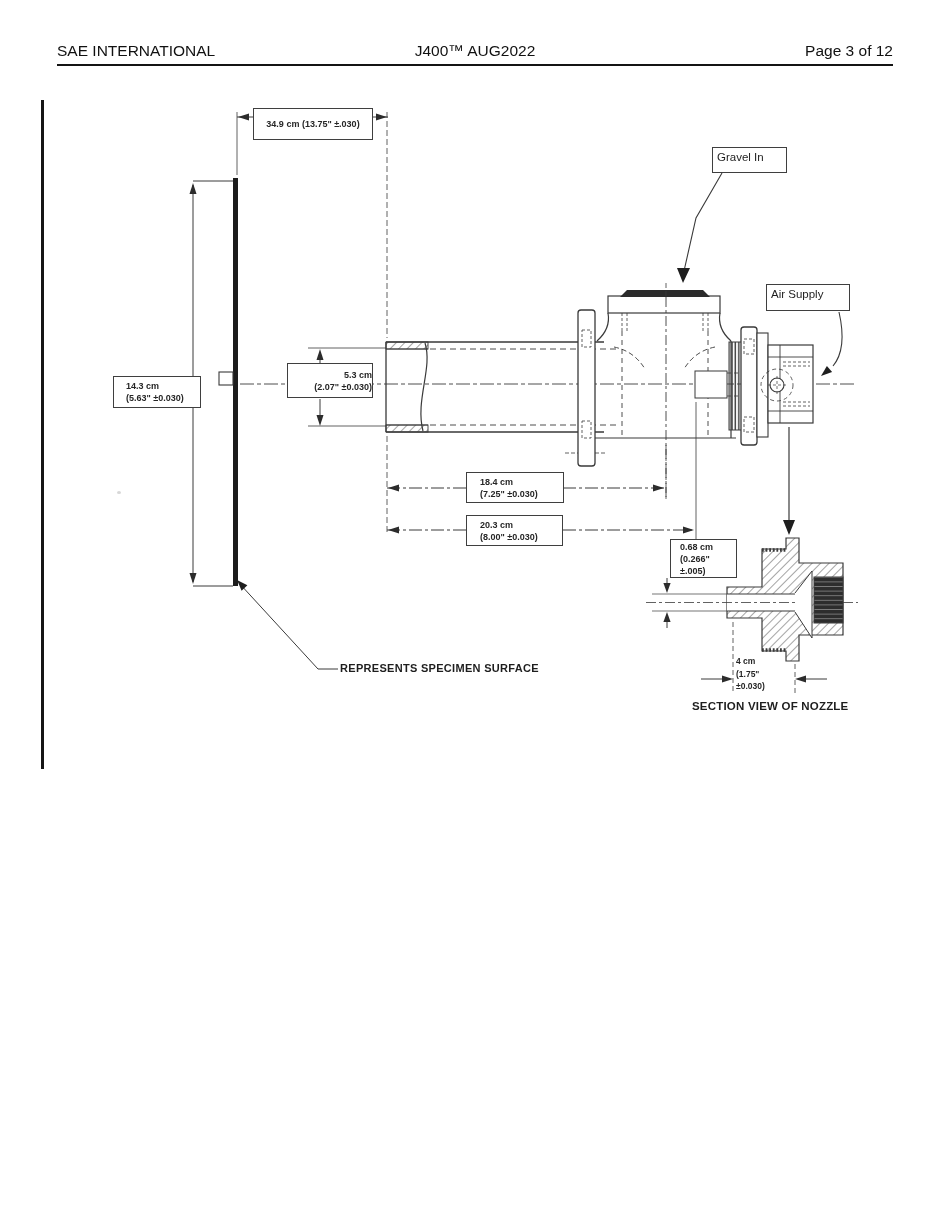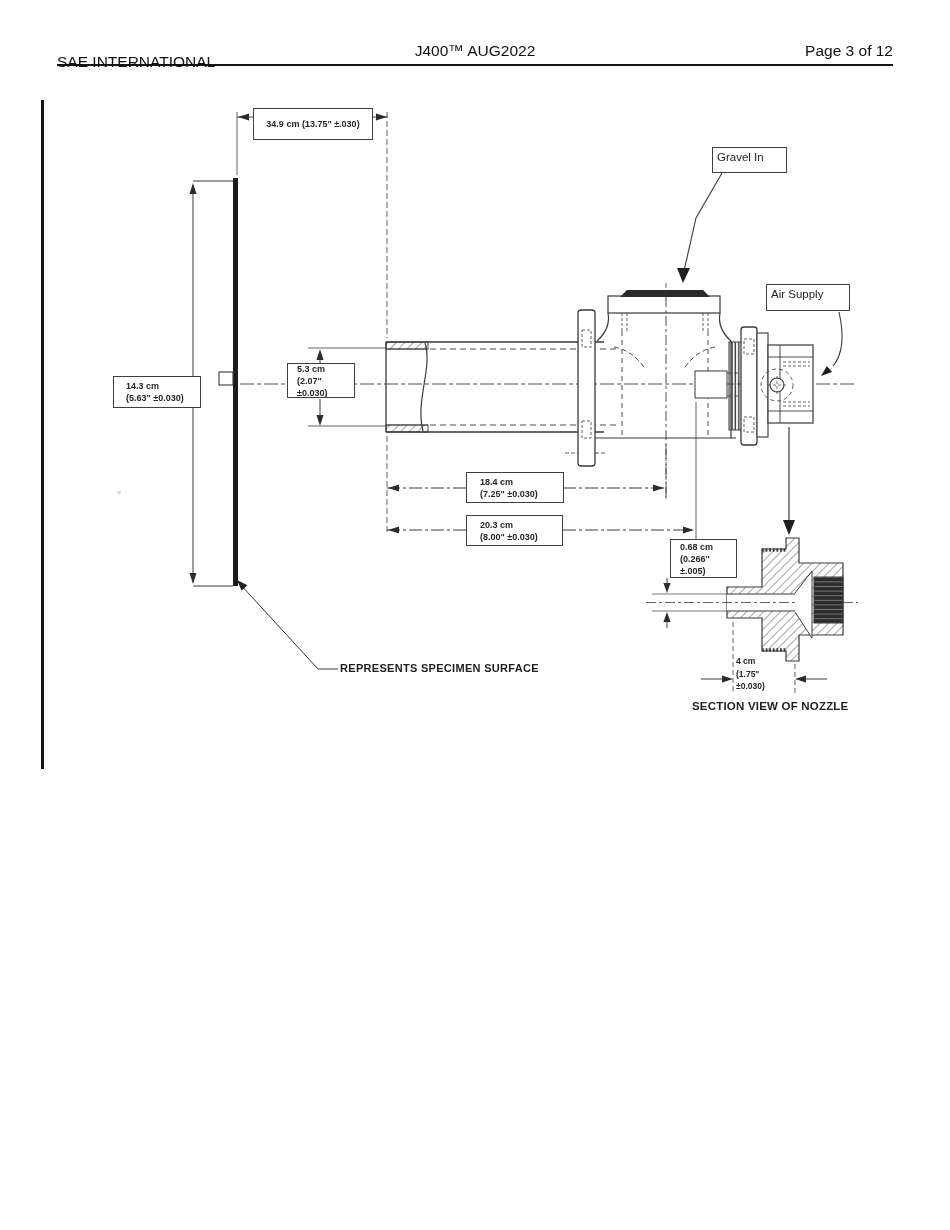--- a/index.html
+++ b/index.html
@@ -1,21 +1,21 @@
 <!DOCTYPE html>
 <html><head>
 <meta charset="utf-8">
 <style>
   html,body{margin:0;padding:0;background:#ffffff;}
   #page{position:relative;width:950px;height:1230px;background:#ffffff;overflow:hidden;
         font-family:"Liberation Sans","DejaVu Sans",sans-serif;color:#222;}
   
   #hdr{position:absolute;left:57px;top:42px;width:836px;height:22px;
        border-bottom:2.5px solid #141414;font-size:15.5px;color:#111;}
-  #hdr .l{position:absolute;left:0;top:11px;text-align:center;}
+  #hdr .l{position:absolute;left:0;top:0;text-align:center;}
   #hdr .c{position:absolute;left:0;right:0;top:0;text-align:center;}
   #hdr .r{position:absolute;right:0;top:0;}
   
   #chbar{position:absolute;left:41px;top:100px;width:3px;height:669px;background:#161616;}
   
   #draw{position:absolute;left:0;top:80px;}
   
   .dim-box{position:absolute;background:#fff;border:1.4px solid #3f3f3f;
            display:flex;flex-direction:column;justify-content:center;
            font-size:9px;font-weight:bold;line-height:12px;color:#262626;box-sizing:border-box;}
@@ -202,21 +202,21 @@
 
   <div class="dim-box" style="left:253px;top:108px;width:120px;height:32px;align-items:center;">
     <span>34.9 cm (13.75" ±.030)</span>
   </div>
 
   <div class="dim-box" style="left:113px;top:376px;width:88px;height:32px;padding-left:12px;">
     <span>14.3 cm</span>
     <span>(5.63" ±0.030)</span>
   </div>
 
-  <div class="dim-box" style="left:287px;top:363px;width:68px;height:35px;padding-left:9px;">
+  <div class="dim-box" style="left:287px;top:363px;width:86px;height:35px;padding-left:9px;align-items:flex-end;">
     <span>5.3 cm</span>
     <span>(2.07" ±0.030)</span>
   </div>
 
   <div class="dim-box" style="left:466px;top:472px;width:98px;height:31px;padding-left:13px;">
     <span>18.4 cm</span>
     <span>(7.25" ±0.030)</span>
   </div>
 
   <div class="dim-box" style="left:466px;top:515px;width:97px;height:31px;padding-left:13px;">

